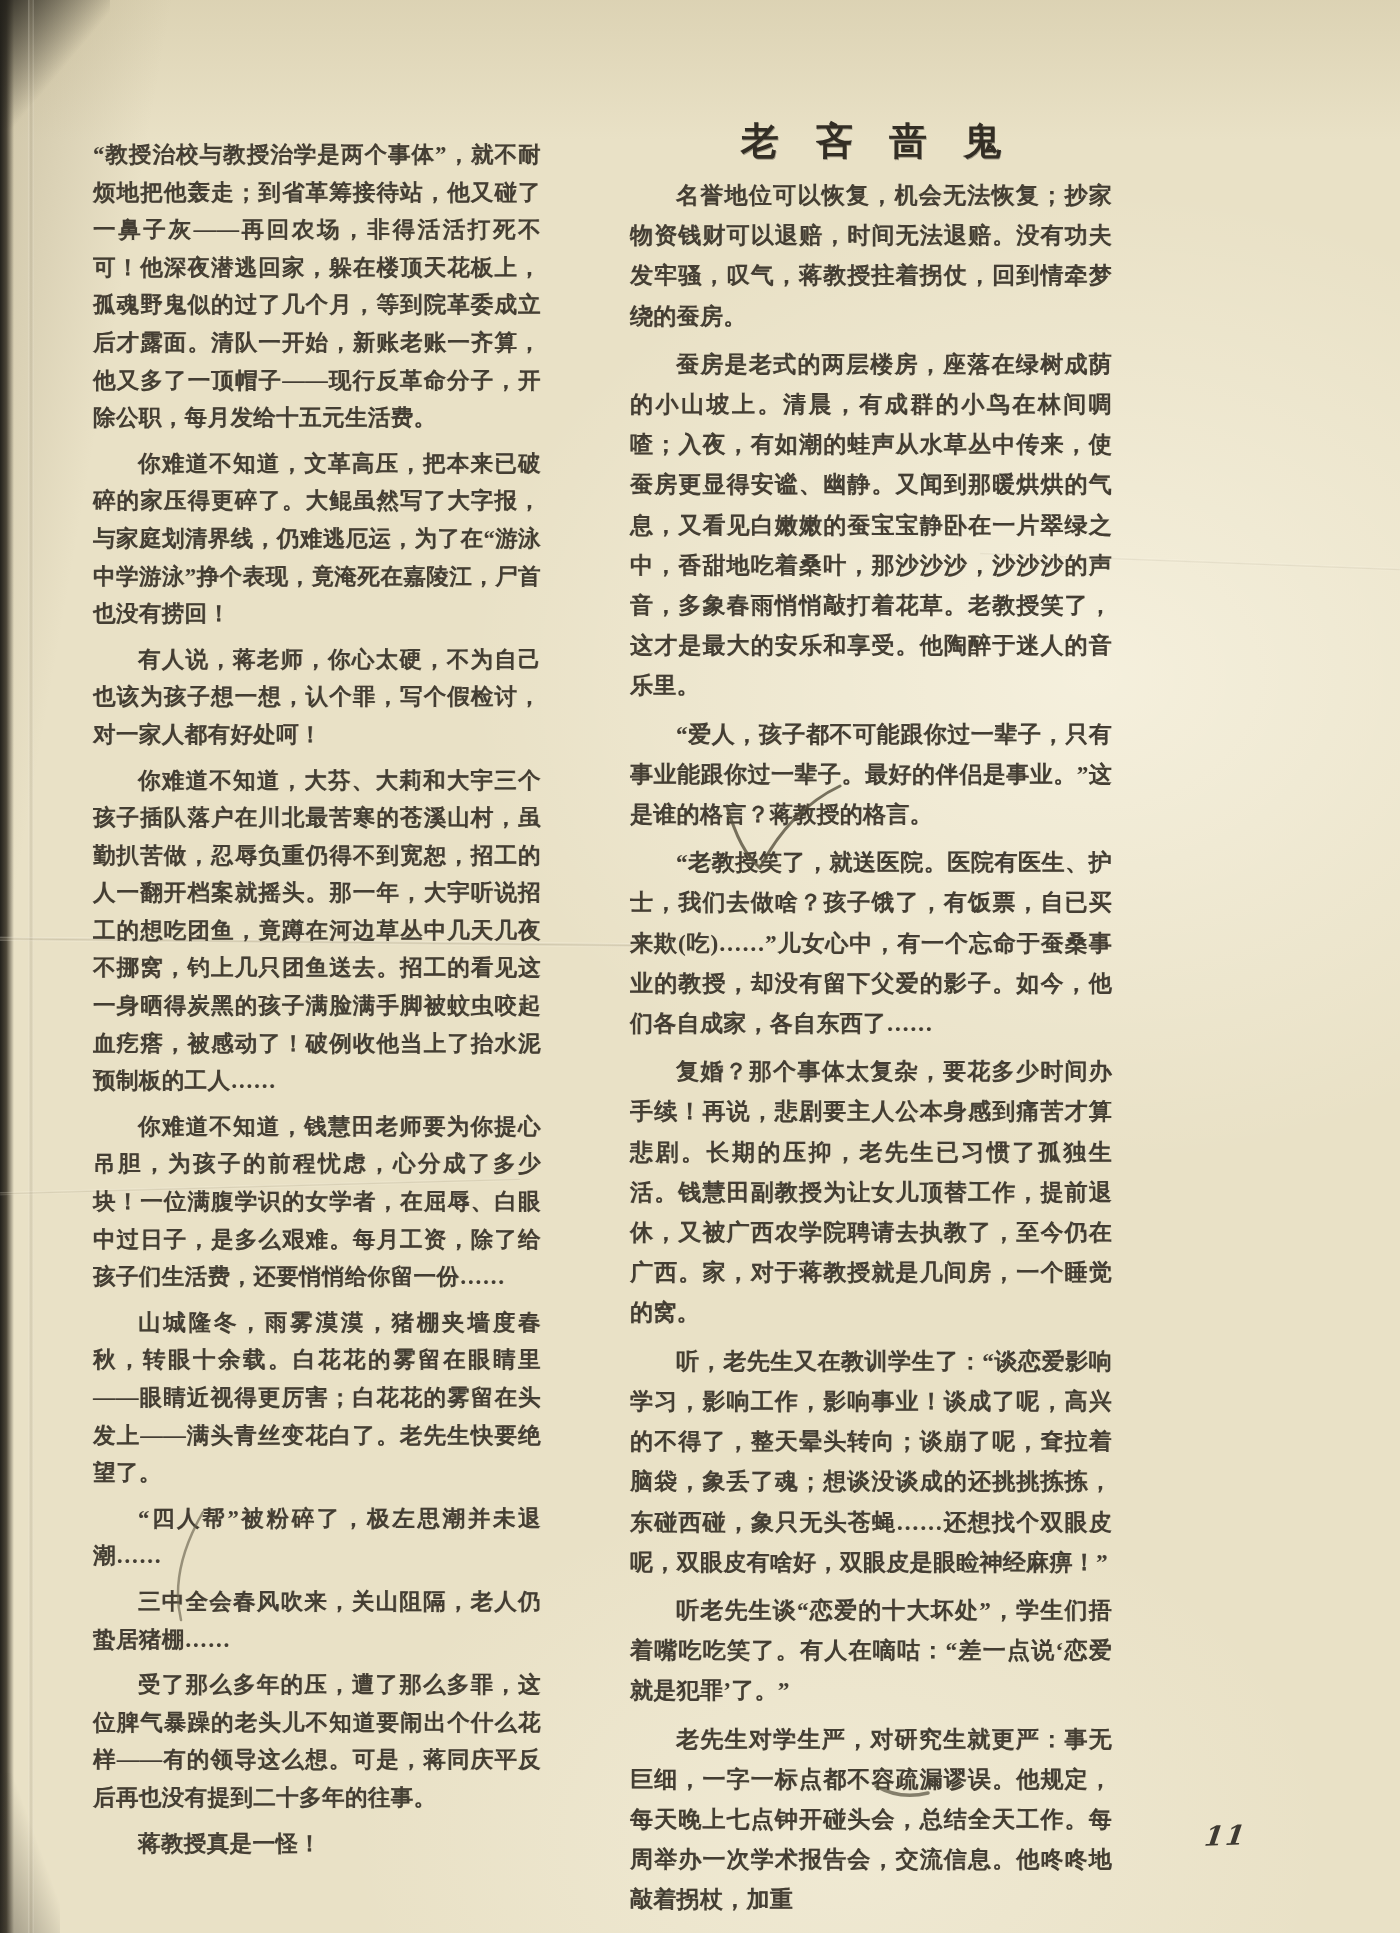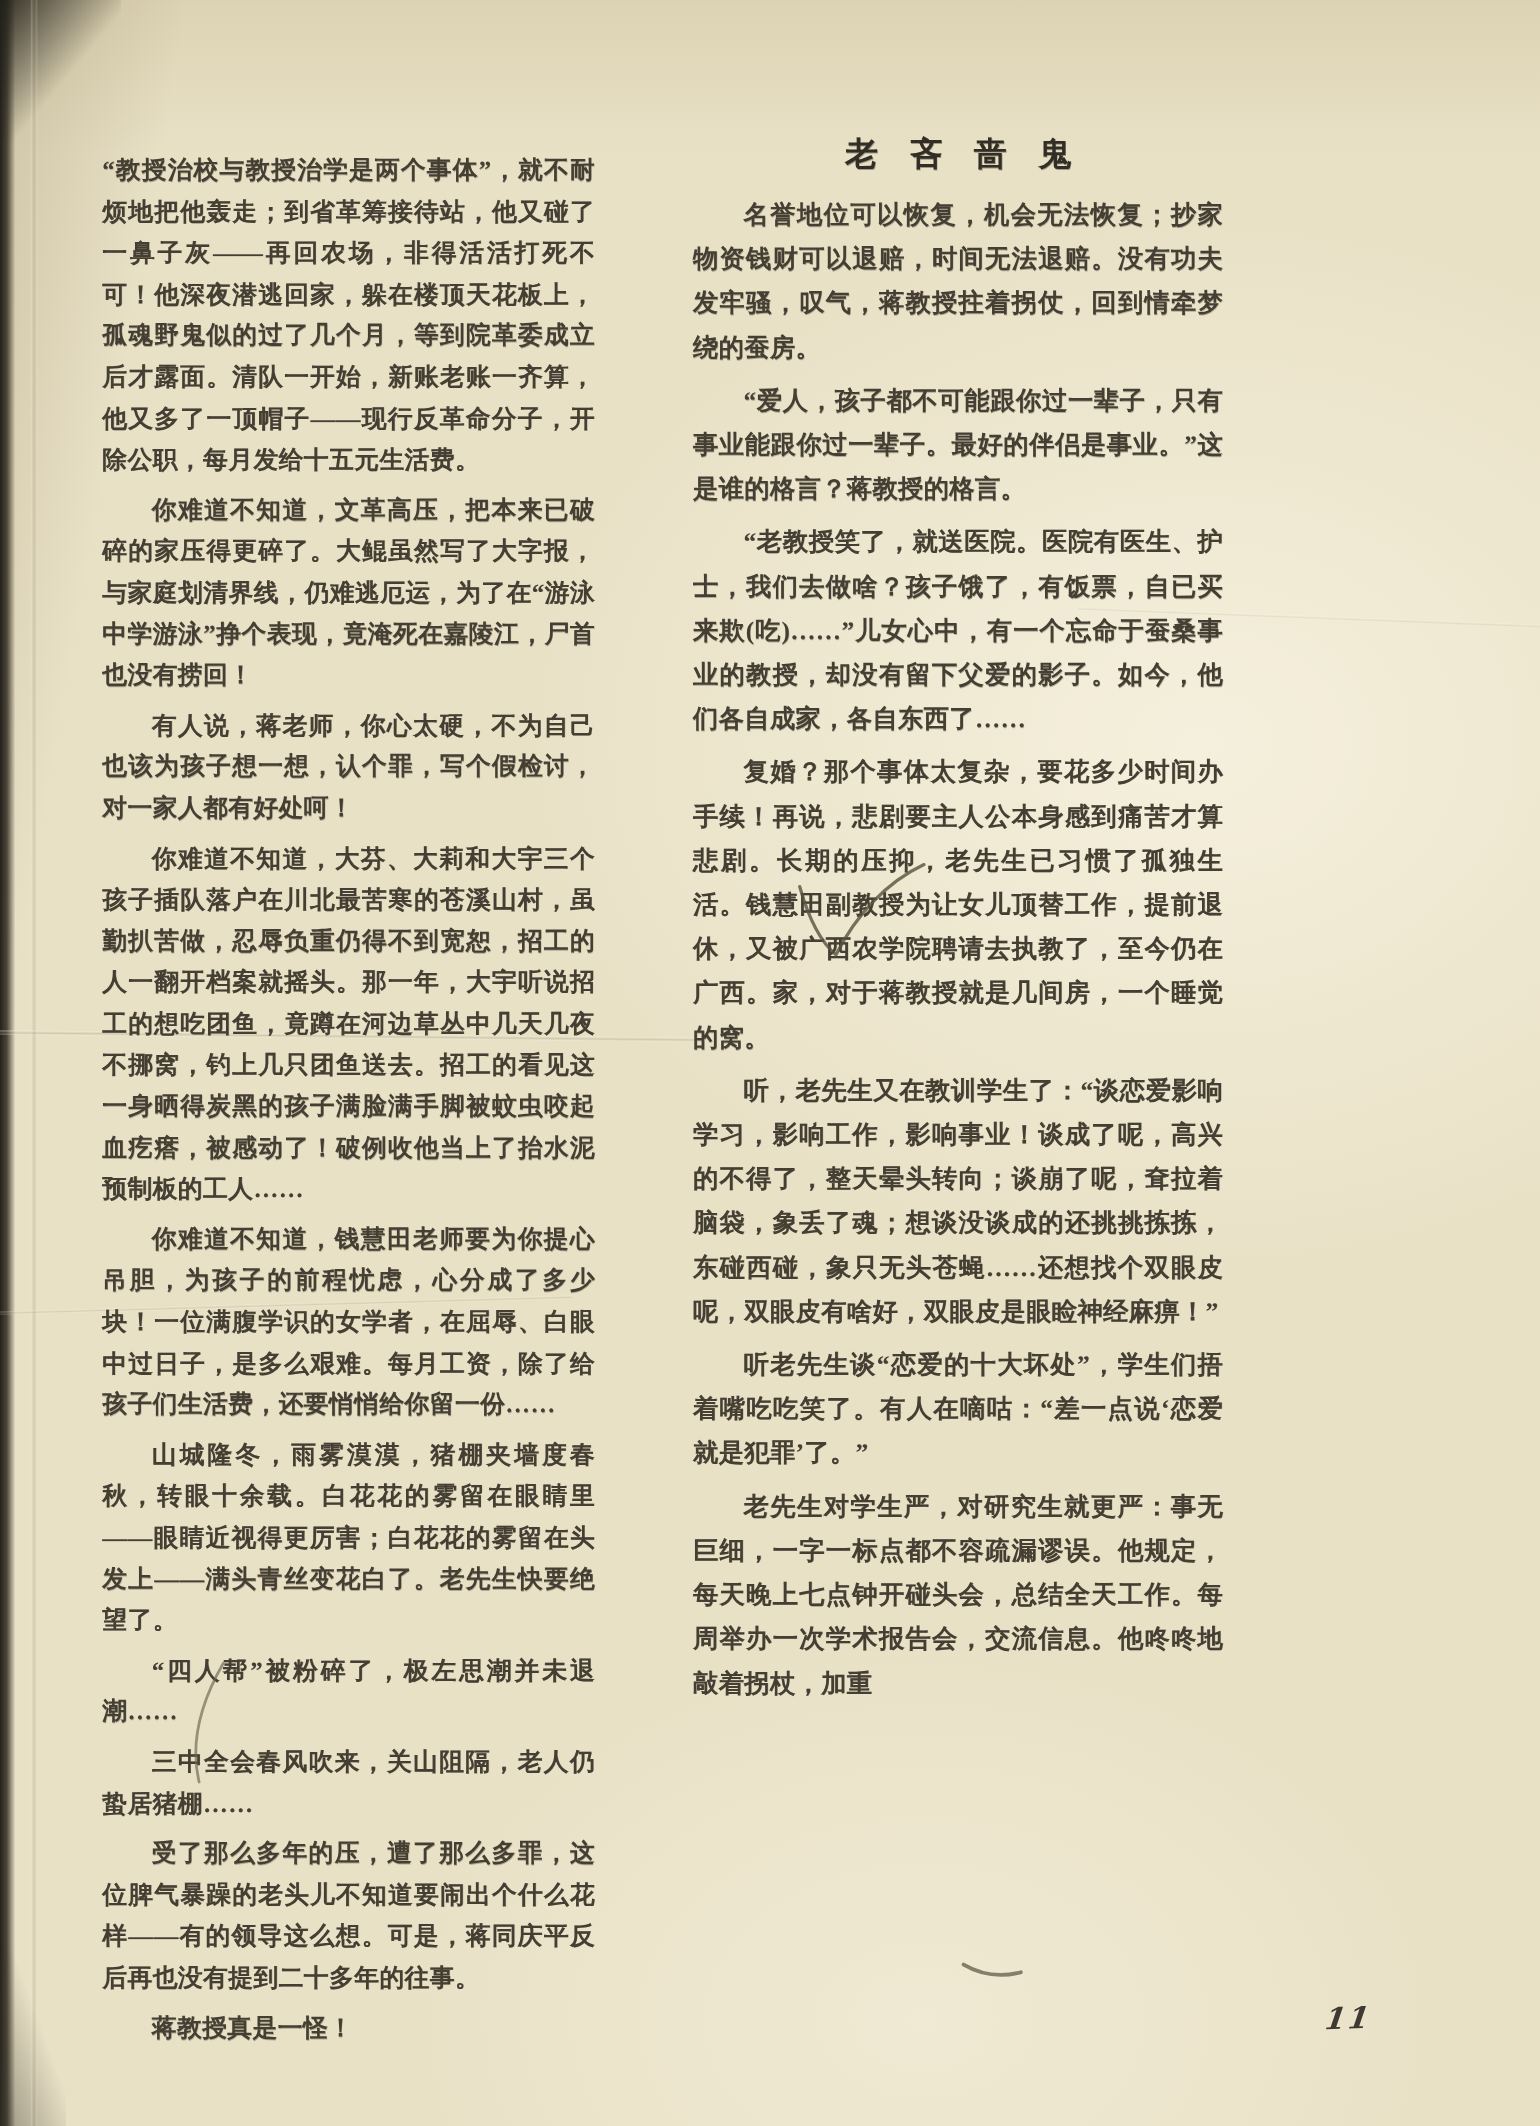--- a/index.html
+++ b/index.html
@@ -59,21 +59,21 @@
   .col-left {
     left: 85px; top: 128px; width: 464px;
     font-size: 22.5px; line-height: 37.6px; letter-spacing: 0.4px;
   }
   .col-right {
     left: 622px; top: 122px; width: 498px;
     font-size: 23px; line-height: 40.2px; letter-spacing: 0.3px;
   }
   .article-title {
     margin: 0 0 16px 0;
-    font-size: 30px; font-weight: bold; color: #332e25;
+    font-size: 38px; font-weight: bold; color: #332e25;
     text-align: center; letter-spacing: 0.95em; text-indent: 0.95em;
     line-height: 38px;
     text-shadow: 0.6px 0.6px 0.6px rgba(51,46,37,0.4);
   }
   .page-number {
     position: absolute; left: 1205px; top: 1820px;
     font-family: "DejaVu Serif", serif;
     font-style: italic; font-weight: bold; font-size: 27px;
     color: #3e3a32; transform: skewX(-10deg) rotate(-2deg);
     letter-spacing: 2px;
@@ -102,20 +102,21 @@
     <p>山城隆冬，雨雾漠漠，猪棚夹墙度春秋，转眼十余载。白花花的雾留在眼睛里——眼睛近视得更厉害；白花花的雾留在头发上——满头青丝变花白了。老先生快要绝望了。</p>
     <p>“四人帮”被粉碎了，极左思潮并未退潮……</p>
     <p>三中全会春风吹来，关山阻隔，老人仍蛰居猪棚……</p>
     <p>受了那么多年的压，遭了那么多罪，这位脾气暴躁的老头儿不知道要闹出个什么花样——有的领导这么想。可是，蒋同庆平反后再也没有提到二十多年的往事。</p>
     <p>蒋教授真是一怪！</p>
   </div>
 
   <div class="col col-right">
     <h1 class="article-title">老吝啬鬼</h1>
     <p>名誉地位可以恢复，机会无法恢复；抄家物资钱财可以退赔，时间无法退赔。没有功夫发牢骚，叹气，蒋教授拄着拐仗，回到情牵梦绕的蚕房。</p>
+    <p>蚕房是老式的两层楼房，座落在绿树成荫的小山坡上。清晨，有成群的小鸟在林间啁喳；入夜，有如潮的蛙声从水草丛中传来，使蚕房更显得安谧、幽静。又闻到那暖烘烘的气息，又看见白嫩嫩的蚕宝宝静卧在一片翠绿之中，香甜地吃着桑叶，那沙沙沙，沙沙沙的声音，多象春雨悄悄敲打着花草。老教授笑了，这才是最大的安乐和享受。他陶醉于迷人的音乐里。</p>
     <p>“爱人，孩子都不可能跟你过一辈子，只有事业能跟你过一辈子。最好的伴侣是事业。”这是谁的格言？蒋教授的格言。</p>
     <p>“老教授笑了，就送医院。医院有医生、护士，我们去做啥？孩子饿了，有饭票，自已买来欺(吃)……”儿女心中，有一个忘命于蚕桑事业的教授，却没有留下父爱的影子。如今，他们各自成家，各自东西了……</p>
     <p>复婚？那个事体太复杂，要花多少时间办手续！再说，悲剧要主人公本身感到痛苦才算悲剧。长期的压抑，老先生已习惯了孤独生活。钱慧田副教授为让女儿顶替工作，提前退休，又被广西农学院聘请去执教了，至今仍在广西。家，对于蒋教授就是几间房，一个睡觉的窝。</p>
     <p>听，老先生又在教训学生了：“谈恋爱影响学习，影响工作，影响事业！谈成了呢，高兴的不得了，整天晕头转向；谈崩了呢，耷拉着脑袋，象丢了魂；想谈没谈成的还挑挑拣拣，东碰西碰，象只无头苍蝇……还想找个双眼皮呢，双眼皮有啥好，双眼皮是眼睑神经麻痹！”</p>
     <p>听老先生谈“恋爱的十大坏处”，学生们捂着嘴吃吃笑了。有人在嘀咕：“差一点说‘恋爱就是犯罪’了。”</p>
     <p>老先生对学生严，对研究生就更严：事无巨细，一字一标点都不容疏漏谬误。他规定，每天晚上七点钟开碰头会，总结全天工作。每周举办一次学术报告会，交流信息。他咚咚地敲着拐杖，加重</p>
   </div>
 
   <svg class="annotations" width="1400" height="1933" viewBox="0 0 1400 1933">
 

